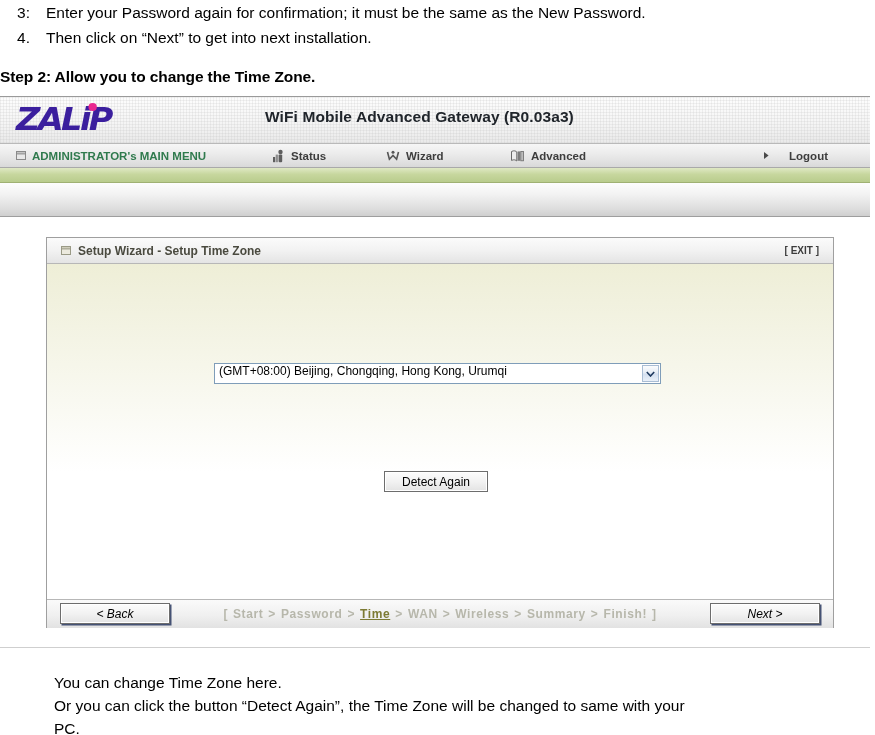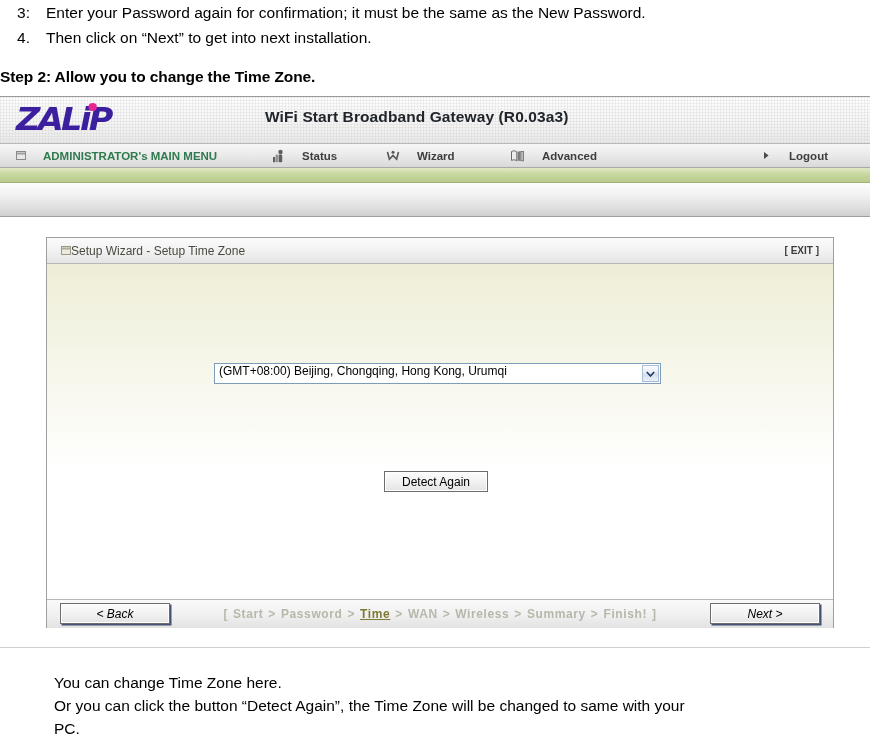--- a/index.html
+++ b/index.html
@@ -106,21 +106,21 @@
     height: 23px;
     background: linear-gradient(180deg,#f6f6f6 0%,#ebebeb 45%,#d9d9d9 100%);
     border-bottom: 1px solid #a9a9a9;
   }
   .navitem {
     position: absolute;
     top: 0;
     height: 23px;
     display: flex;
     align-items: center;
-    gap: 17px;
+    gap: 6px;
     font-size: 11.5px;
     font-weight: bold;
     color: #3d3d3d;
     white-space: nowrap;
   }
   .navitem.admin { left: 16px; }
   .navitem.admin .lbl { color: #2f7a4d; }
   .navitem.status { left: 272px; }
   .navitem.wizard { left: 386px; }
   .navitem.advanced { left: 510px; }
@@ -156,22 +156,22 @@
   }
   .panel-head {
     position: relative;
     height: 25px;
     background: linear-gradient(180deg,#fbfbfb 0%,#f2f2f2 50%,#e4e4e4 100%);
     border-bottom: 1px solid #b7b7b7;
   }
   .panel-head .ph-left {
     position: absolute;
     left: 14px; top: 0; height: 25px;
-    display: flex; align-items: center; gap: 0;
-    font-size: 12px; font-weight: normal; color: #4a4a3f;
+    display: flex; align-items: center; gap: 7px;
+    font-size: 12px; font-weight: bold; color: #4a4a3f;
   }
   .panel-head .ph-right {
     position: absolute;
     right: 14px; top: 0; height: 25px;
     display: flex; align-items: center;
     font-size: 10px; font-weight: bold; color: #3c3c3c;
     cursor: pointer;
   }
   .panel-body {
     position: relative;
@@ -299,21 +299,21 @@
 
 <div class="step-heading">Step 2: Allow you to change the Time Zone.</div>
 
 <div class="shot">
 
   <div class="brandbar">
     <div class="logo">
       <span>ZALiP</span>
       <span class="dotpink"></span>
     </div>
-    <div class="brandtitle">WiFi Start Broadband Gateway (R0.03a3)</div>
+    <div class="brandtitle">WiFi Mobile Advanced Gateway (R0.03a3)</div>
   </div>
 
   <div class="navbar">
 
     <div class="navitem admin">
       <span class="ico">
         <svg width="10" height="9" viewBox="0 0 10 9">
             <rect x="0.5" y="0.5" width="9" height="8" fill="#e8e8e8" stroke="#8a8a8a"></rect>
             <rect x="0.5" y="0.5" width="9" height="2.4" fill="#c4c4c4" stroke="#8a8a8a"></rect>
           </svg>

